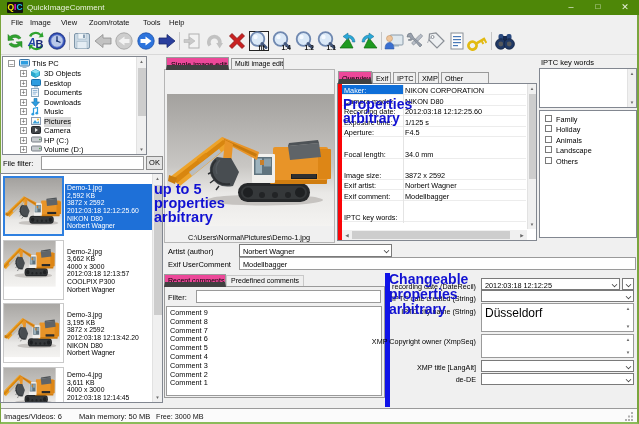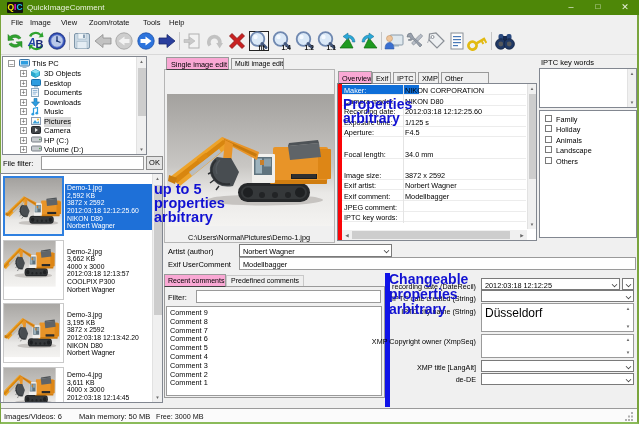--- a/index.html
+++ b/index.html
@@ -33,21 +33,21 @@
 .pbox { position:absolute; width:7px; height:7px; border:1px solid #989898; background:#fff; font-size:7px; line-height:5px; text-align:center; color:#555; }
 
 .sbv { position:absolute; background:#f0f0f0; border-left:1px solid #e2e2e2; }
 .sbh { position:absolute; background:#f0f0f0; }
 .sbthumb { background:#cdcdcd; position:absolute; }
 .sbarr { position:absolute; color:#6a6a6a; font-size:5px; line-height:9px; width:100%; text-align:center; transform:scale(0.9); }
 
 .note { position:absolute; color:#1111d2; font-weight:bold; font-size:14.5px; line-height:14px; letter-spacing:0px; }
 
 .tab { position:absolute; font-size:7.3px; border:1px solid #9a9a9a; background:#efefef; white-space:nowrap; overflow:hidden; }
-.tabsel { background:#f9a8d4; border-bottom:1px solid #404040; z-index:3; }
+.tabsel { background:#ec4899; border-bottom:5px solid #404040; z-index:3; }
 .tablbl { padding:2px 0 0 4px; display:block; }
 
 .prow { position:absolute; left:0; width:100%; height:10.6px; border-bottom:1px solid #ececec; font-size:7.3px; white-space:nowrap; }
 .plbl { position:absolute; left:2px; top:1.5px; }
 .pval { position:absolute; left:63px; top:1.5px; }
 
 .combo { position:absolute; background:#fff; border:1px solid #7a7a7a; }
 .combo .arr { position:absolute; right:2px; top:3px; width:5px; height:5px; border-right:1.2px solid #3a3a3a; border-bottom:1.2px solid #3a3a3a; transform:rotate(45deg) scale(0.8); transform-origin:center; }
 .combo .txt { position:absolute; left:3px; top:2px; font-size:7.3px; white-space:nowrap; }
 .cb { position:absolute; width:7px; height:7px; border:1px solid #7a7a7a; background:#fff; }
@@ -377,21 +377,21 @@
 <div class="tab" style="left:418px; top:72px; width:21px; height:12px;">
     <span class="tablbl" style="padding:1px 0 0 3px;">XMP</span>
   </div>
 <div class="tab" style="left:441px; top:72px; width:48px; height:12px;">
     <span class="tablbl" style="padding:1px 0 0 3px;">Other</span>
   </div>
 <div class="bordered" style="left:337px; top:83px; width:200px; height:158px;"></div>
 <div class="abs" style="left:338px; top:84px; width:4px; height:156px; background:#fb0508;"></div>
 <div id="ptable" class="abs" style="left:342px; top:84.5px; width:184px; height:138px; overflow:hidden;">
     <div class="prow" style="top:0.0px;">
-      <span style="background:#0e6ed8; color:#fff; left:0; width:77px; height:100%; position:absolute;">
+      <span style="background:#0e6ed8; color:#fff; left:0; width:61px; height:100%; position:absolute;">
         <span style="position:absolute; left:2px; top:1.5px;">Maker:</span>
       </span>
       <span class="pval">NIKON CORPORATION</span>
     </div>
 <div class="prow" style="top:10.6px;">
       <span class="plbl">Camera model:</span>
       <span class="pval">NIKON D80</span>
     </div>
 <div class="prow" style="top:21.2px;">
       <span class="plbl">Recording date:</span>
@@ -413,24 +413,20 @@
       <span class="plbl">Image size:</span>
       <span class="pval">3872 x 2592</span>
     </div>
 <div class="prow" style="top:95.39999999999999px;">
       <span class="plbl">Exif artist:</span>
       <span class="pval">Norbert Wagner</span>
     </div>
 <div class="prow" style="top:106.0px;">
       <span class="plbl">Exif comment:</span>
       <span class="pval">Modellbagger</span>
-    </div>
-<div class="prow" style="top:116.6px;">
-      <span class="plbl">JPEG comment:</span>
-      <span class="pval"></span>
     </div>
 <div class="prow" style="top:127.19999999999999px;">
       <span class="plbl">IPTC key words:</span>
       <span class="pval"></span>
     </div>
 <div class="abs" style="left:61px; top:0; width:1px; height:138px; background:#e4e4e4;"></div>
   </div>
 
 <div class="sbv" style="left:527px; top:84px; width:9px; height:145px;">
   <div class="sbarr" style="top:0;">▲</div>

